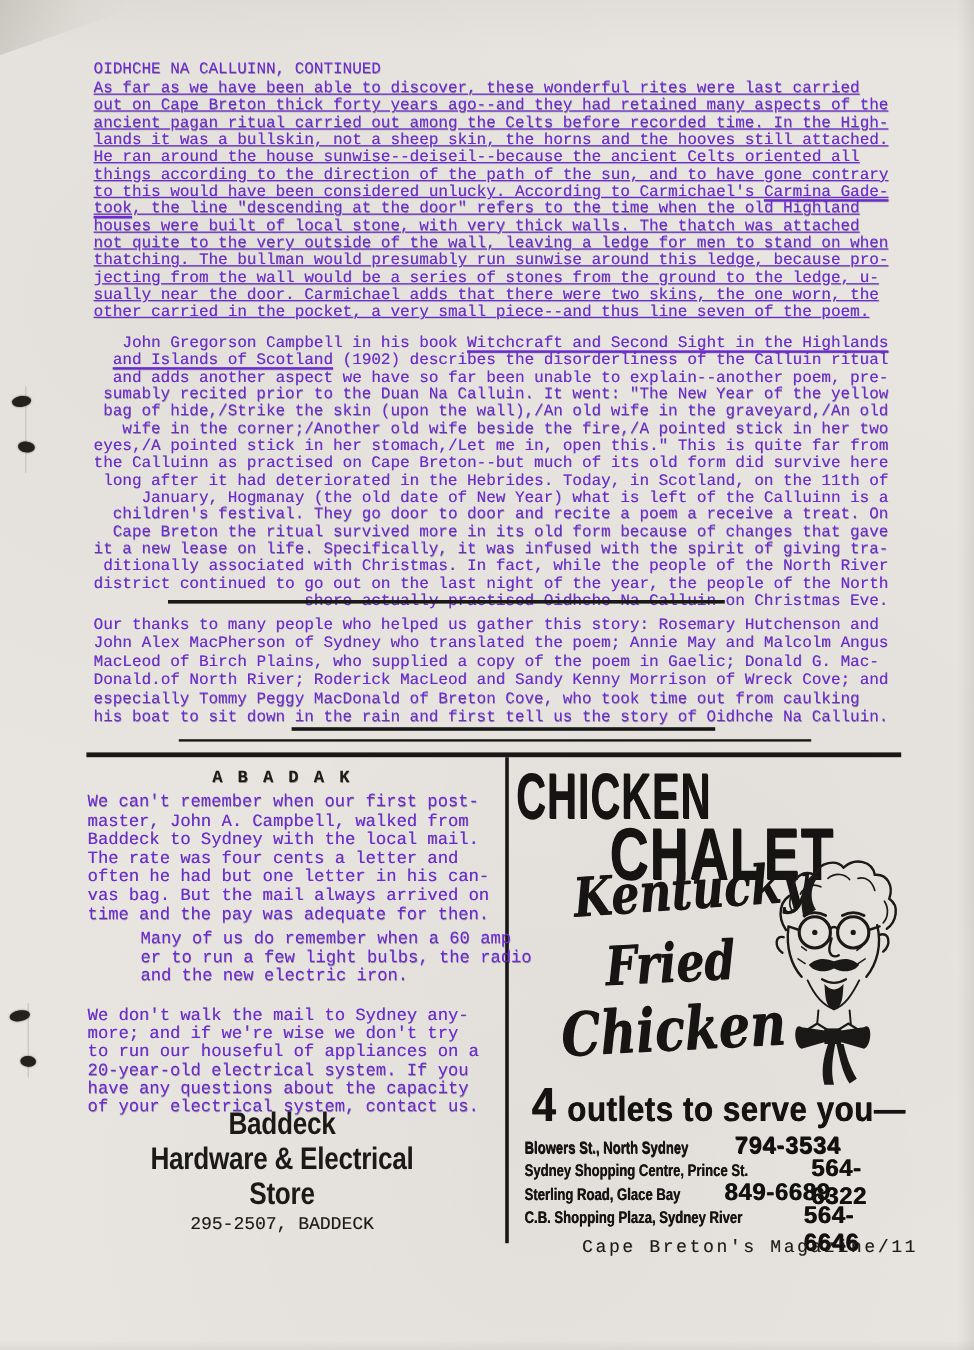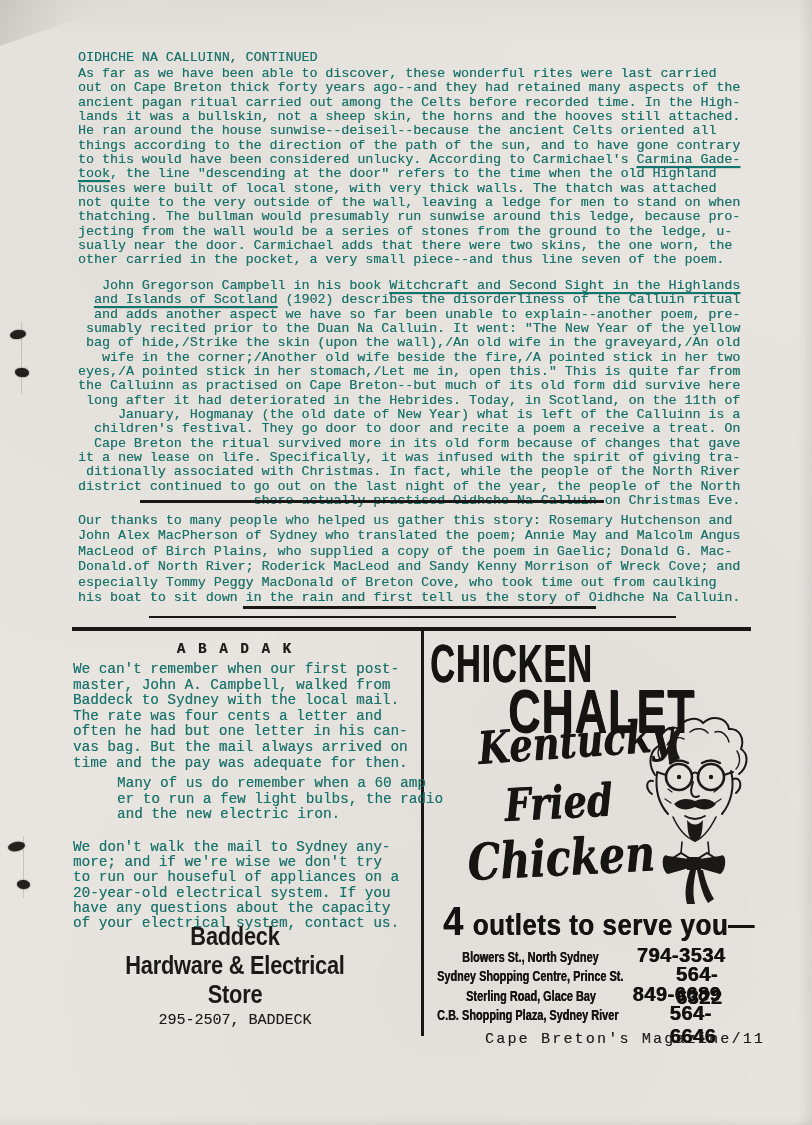--- a/index.html
+++ b/index.html
@@ -31,21 +31,21 @@
   .edge-bottom{
     position:absolute;left:0;bottom:0;width:100%;height:8px;
     background:linear-gradient(180deg, rgba(0,0,0,0) 0%, rgba(0,0,0,0.05) 100%);
   }
   .bind-mark{
     position:absolute;background:#23211e;border-radius:50%;
     box-shadow:0 0 1.5px rgba(35,33,30,.8);
   }
   .fold-line{position:absolute;width:1px;background:rgba(0,0,0,0.14);}
   .body-text{position:absolute;font:13.3px/14.35px "Liberation Mono","DejaVu Sans Mono",monospace;
-    color:#0f766e;text-shadow:0.35px 0.3px 0 rgba(29,27,24,0.4);}
+    color:#6d28d9;text-shadow:0.35px 0.3px 0 rgba(29,27,24,0.4);}
   .body-text .tline{white-space:pre;}
   .col-text{font:14.3px/15.6px "Liberation Mono","DejaVu Sans Mono",monospace;}
   span.u{text-decoration:underline;text-decoration-thickness:1.5px;text-underline-offset:2.5px;}
 
   .rule{position:absolute;background:#191817;}
 
   .abadak-title{
     position:absolute;left:65px;top:641px;width:340px;text-align:center;
     font:bold 14.3px "Liberation Mono","DejaVu Sans Mono",monospace;
     letter-spacing:2px;text-shadow:0.4px 0.3px 0 rgba(29,27,24,0.45);
@@ -81,21 +81,21 @@
   .outlets-heading{
     position:absolute;left:443px;top:899px;display:flex;align-items:baseline;
     font-family:"Liberation Sans","DejaVu Sans",sans-serif;font-weight:bold;color:#141312;
     transform-origin:left top;transform:scaleX(0.9);white-space:pre;
     text-shadow:0.5px 0.4px 0 #141312;
   }
   .outlets-num{font-size:40px;margin-right:2px;}
   .outlets-txt{font-size:29px;letter-spacing:0.5px;}
 
   .locations{position:absolute;left:437px;top:944px;width:313px;}
-  .loc-row{display:flex;justify-content:center;align-items:baseline;height:19.3px;}
+  .loc-row{display:flex;justify-content:flex-start;align-items:baseline;height:19.3px;}
   .loc-name{
     font-family:"Liberation Sans","DejaVu Sans",sans-serif;font-weight:bold;
     font-size:14px;color:#16It1514;transform:scaleX(0.78);transform-origin:left center;
     white-space:nowrap;color:#161514;text-shadow:0.4px 0.3px 0 #161514;
   }
   .loc-phone{
     font-family:"Liberation Sans","DejaVu Sans",sans-serif;font-weight:bold;
     font-size:20px;letter-spacing:0.5px;color:#121110;text-shadow:0.6px 0.4px 0 #121110;
   }
 
@@ -115,21 +115,21 @@
   <div class="edge-right"></div>
   <div class="edge-bottom"></div>
   <div class="fold-line" style="left:21px;top:322px;height:72px;"></div>
   <div class="fold-line" style="left:23px;top:836px;height:62px;"></div>
   <div class="bind-mark" style="left:10px;top:330px;width:16px;height:9px;transform:rotate(-8deg);"></div>
   <div class="bind-mark" style="left:15px;top:368px;width:14px;height:9px;transform:rotate(6deg);"></div>
   <div class="bind-mark" style="left:8px;top:842px;width:17px;height:9px;transform:rotate(-10deg);"></div>
   <div class="bind-mark" style="left:17px;top:880px;width:13px;height:9px;transform:rotate(4deg);"></div>
 
   <div class="body-text" style="left:78px;top:51px;">OIDHCHE NA CALLUINN, CONTINUED</div>
-  <div class="body-text" style="left:78px;top:67px;">
+  <div class="body-text" style="left:78px;top:67px;text-decoration:underline;">
       <div class="tline">As far as we have been able to discover, these wonderful rites were last carried</div>
       <div class="tline">out on Cape Breton thick forty years ago--and they had retained many aspects of the</div>
       <div class="tline">ancient pagan ritual carried out among the Celts before recorded time. In the High-</div>
       <div class="tline">lands it was a bullskin, not a sheep skin, the horns and the hooves still attached.</div>
       <div class="tline">He ran around the house sunwise--deiseil--because the ancient Celts oriented all</div>
       <div class="tline">things according to the direction of the path of the sun, and to have gone contrary</div>
       <div class="tline"><span>to this would have been considered unlucky. According to Carmichael's </span><span class="u">Carmina Gade-</span></div>
       <div class="tline"><span class="u">took</span><span>, the line "descending at the door" refers to the time when the old Highland</span></div>
       <div class="tline">houses were built of local stone, with very thick walls. The thatch was attached</div>
       <div class="tline">not quite to the very outside of the wall, leaving a ledge for men to stand on when</div>

